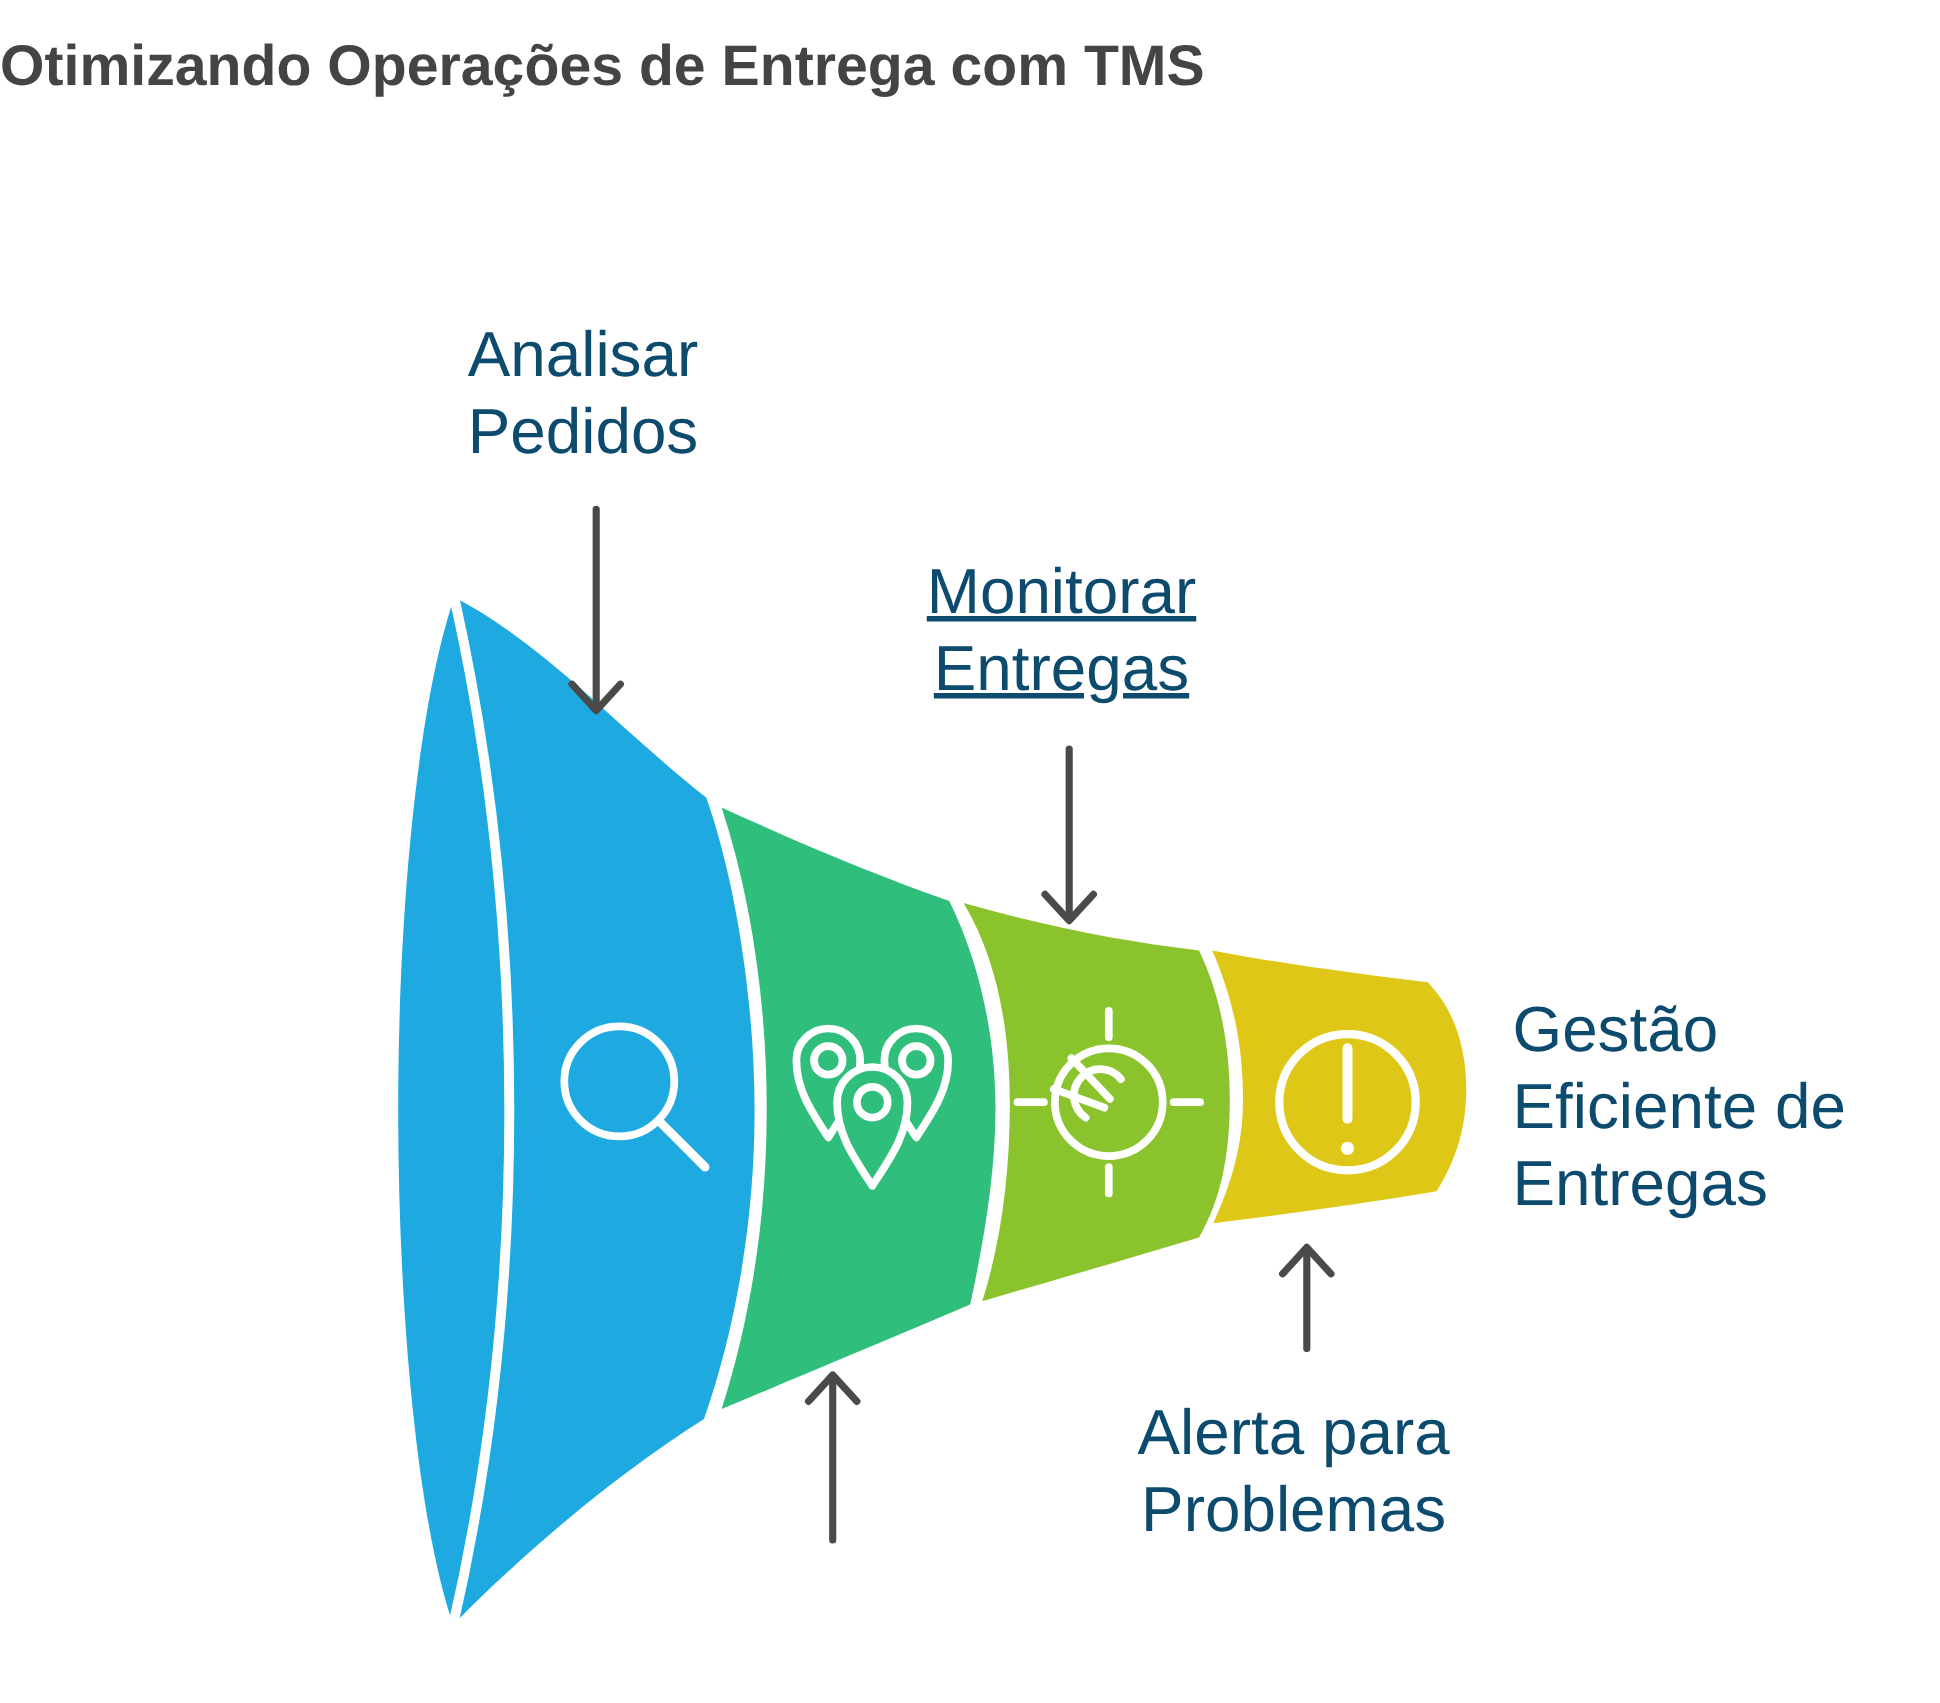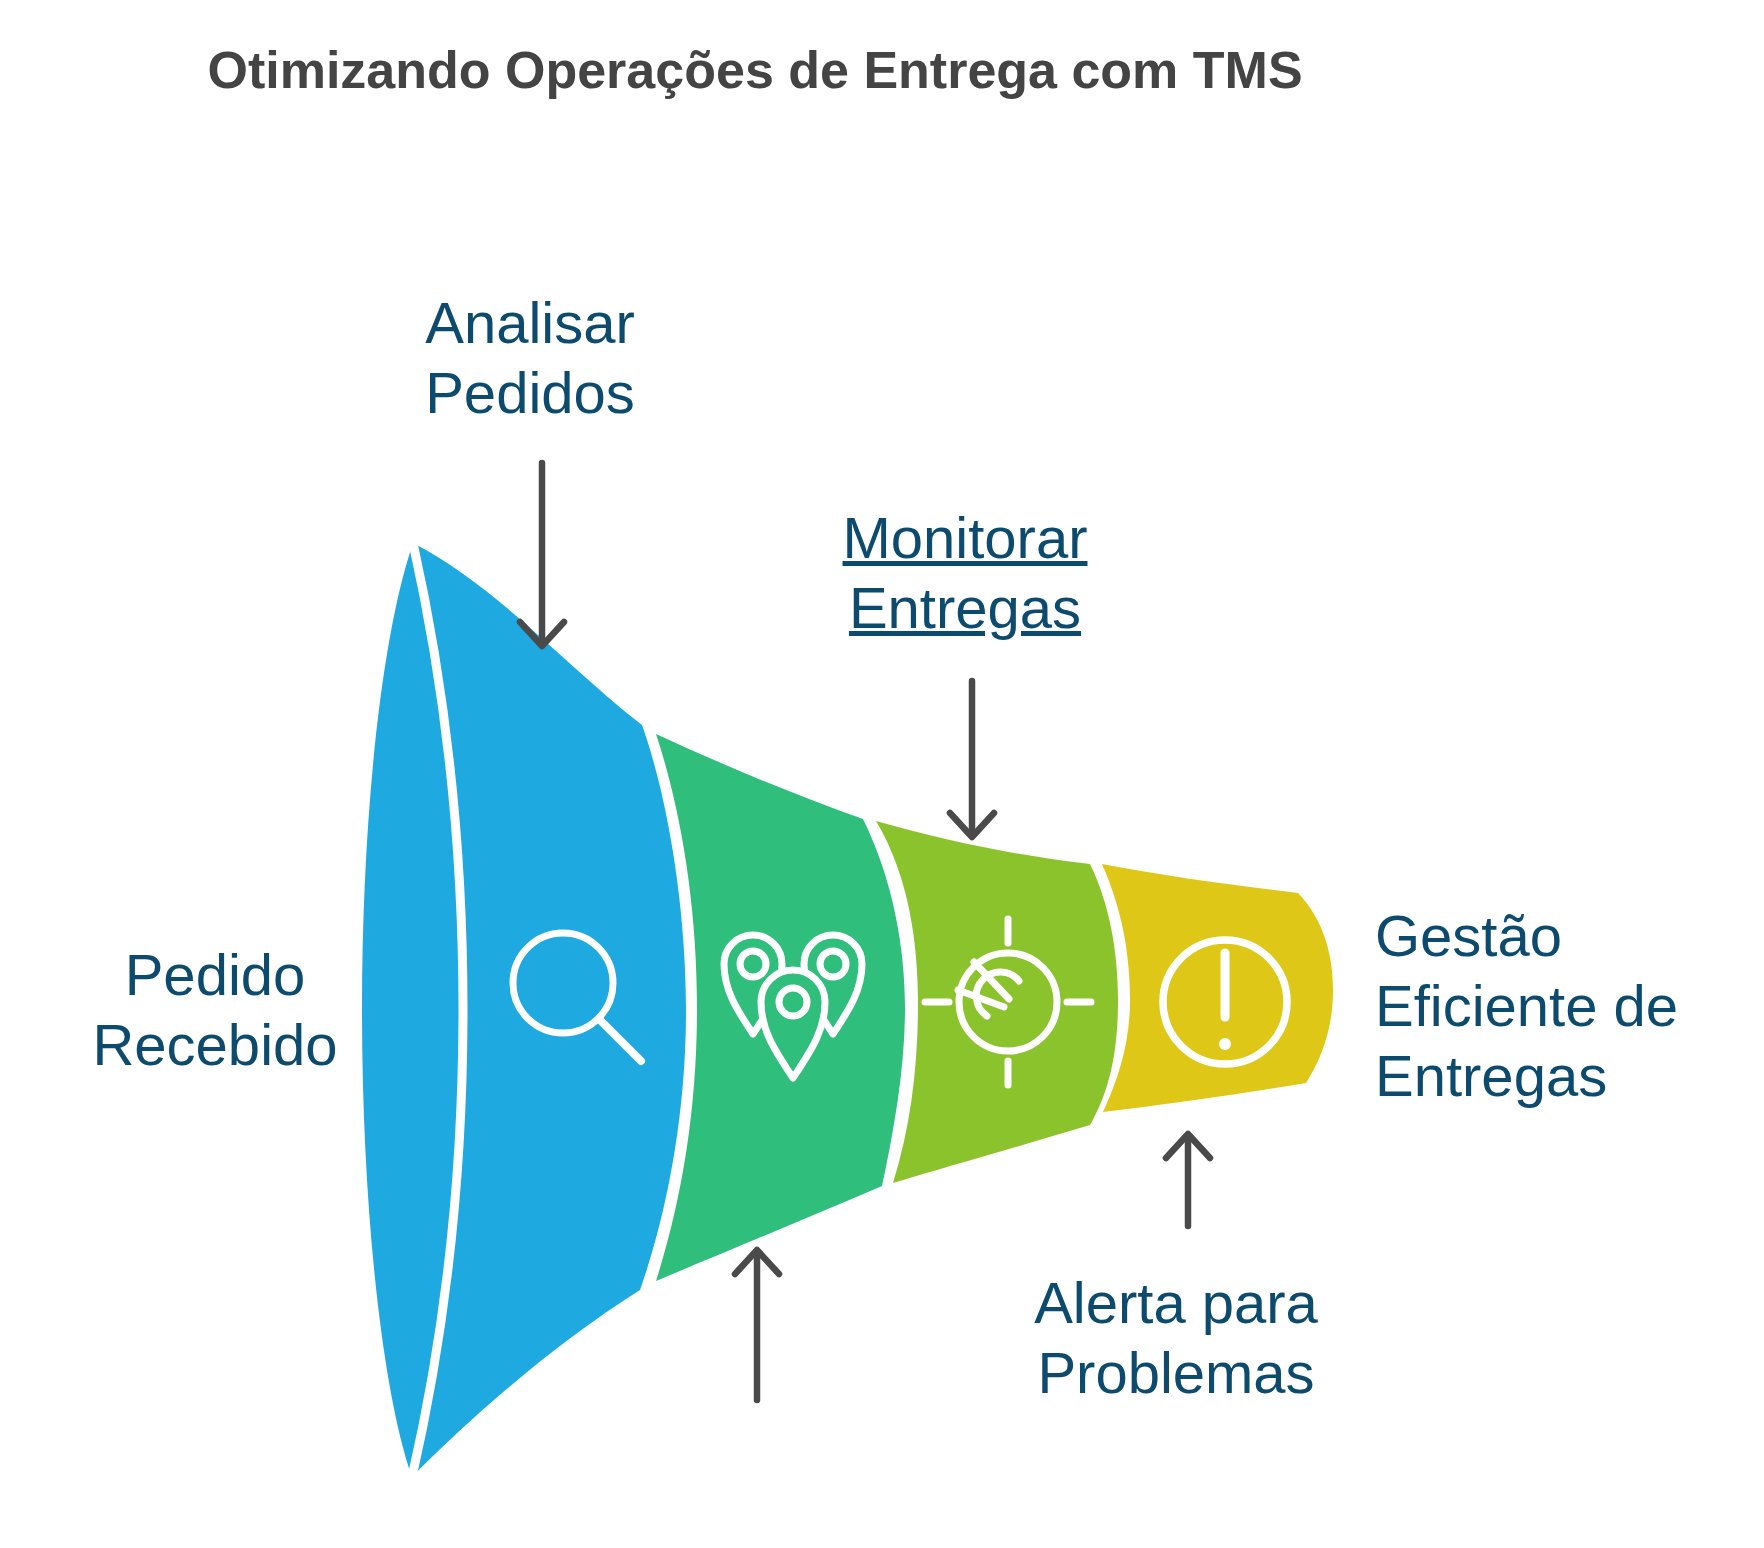--- a/index.html
+++ b/index.html
@@ -5,22 +5,22 @@
   html,body{margin:0;padding:0;}
   body{background:#ffffff;font-family:"Liberation Sans", sans-serif;}
   .canvas{
     position:relative;
     width:1764px;height:1548px;
     background:#ffffff;
     overflow:hidden;
   }
   .page-title{
     position:absolute;
-    left:0; top:40px; width:1510px;
-    text-align:center;
+    left:0; top:30px; width:1510px;
+    text-align:left;
     font-size:52px;
     font-weight:700;
     color:#444444;
     letter-spacing:0px;
     white-space:nowrap;
   }
   .diagram-svg{position:absolute;left:0;top:0;}
   .stage-label{
     position:absolute;
     font-size:58px;
@@ -124,22 +124,20 @@
       </g>
     </g>
   </svg>
 
   <div class="stage-label" style="left:280px;top:288px;width:500px;">Analisar
 Pedidos</div>
 
   <div class="stage-label" style="left:715px;top:503px;width:500px;text-decoration:underline;">Monitorar
 Entregas</div>
 
-  <div class="stage-label" style="left:0px;top:940px;width:430px;">Pedido
-Recebido</div>
 
 
   <div class="stage-label" style="left:926px;top:1268px;width:500px;">Alerta para
 Problemas</div>
 
   <div class="stage-label align-left" style="left:1375px;top:901px;width:380px;">Gestão
 Eficiente de
 Entregas</div>
 
 </div>

